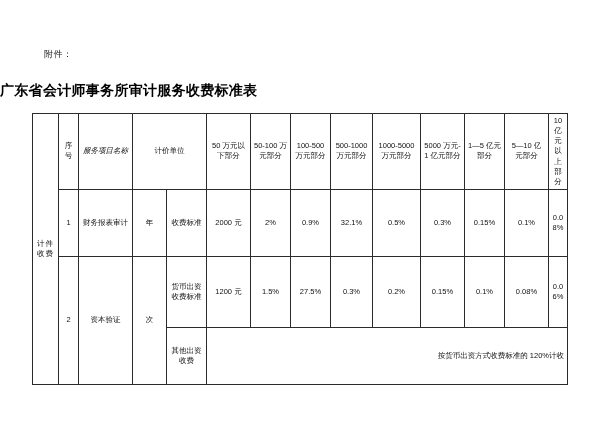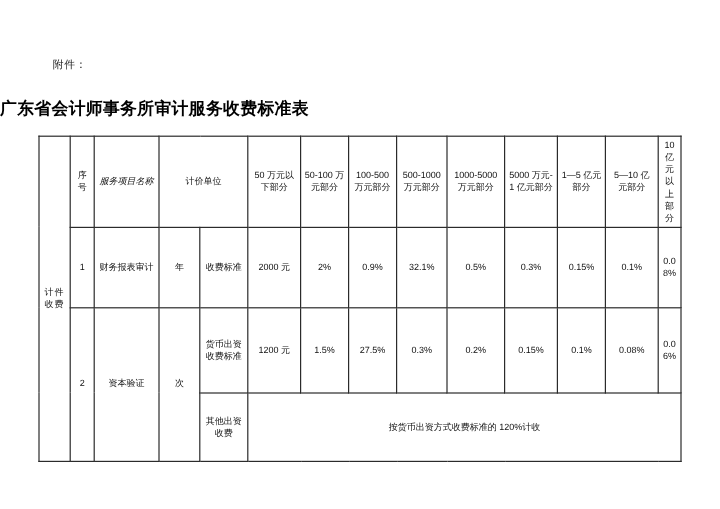--- a/index.html
+++ b/index.html
@@ -75,21 +75,21 @@
   }
   .seq-cell { width: 18px; text-align: center; }
   .name-cell { width: 58px; text-align: center; padding-left: 6px; }
   .unit-cell { width: 48px; text-align: center; }
   .std-cell { width: 50px; text-align: center; }
   .num-cell { text-align: center; }
   .row-tall td { height: 62px; }
   .row-tall2 td { height: 66px; }
   .row-other td { height: 52px; }
   .note-cell {
-    text-align: center;
+    text-align: right;
     padding-left: 8px;
     font-size: 7.5px;
   }
 </style>
 </head>
 <body>
 
 <div class="page">
 
   <div class="attachment-label">附件：</div>

